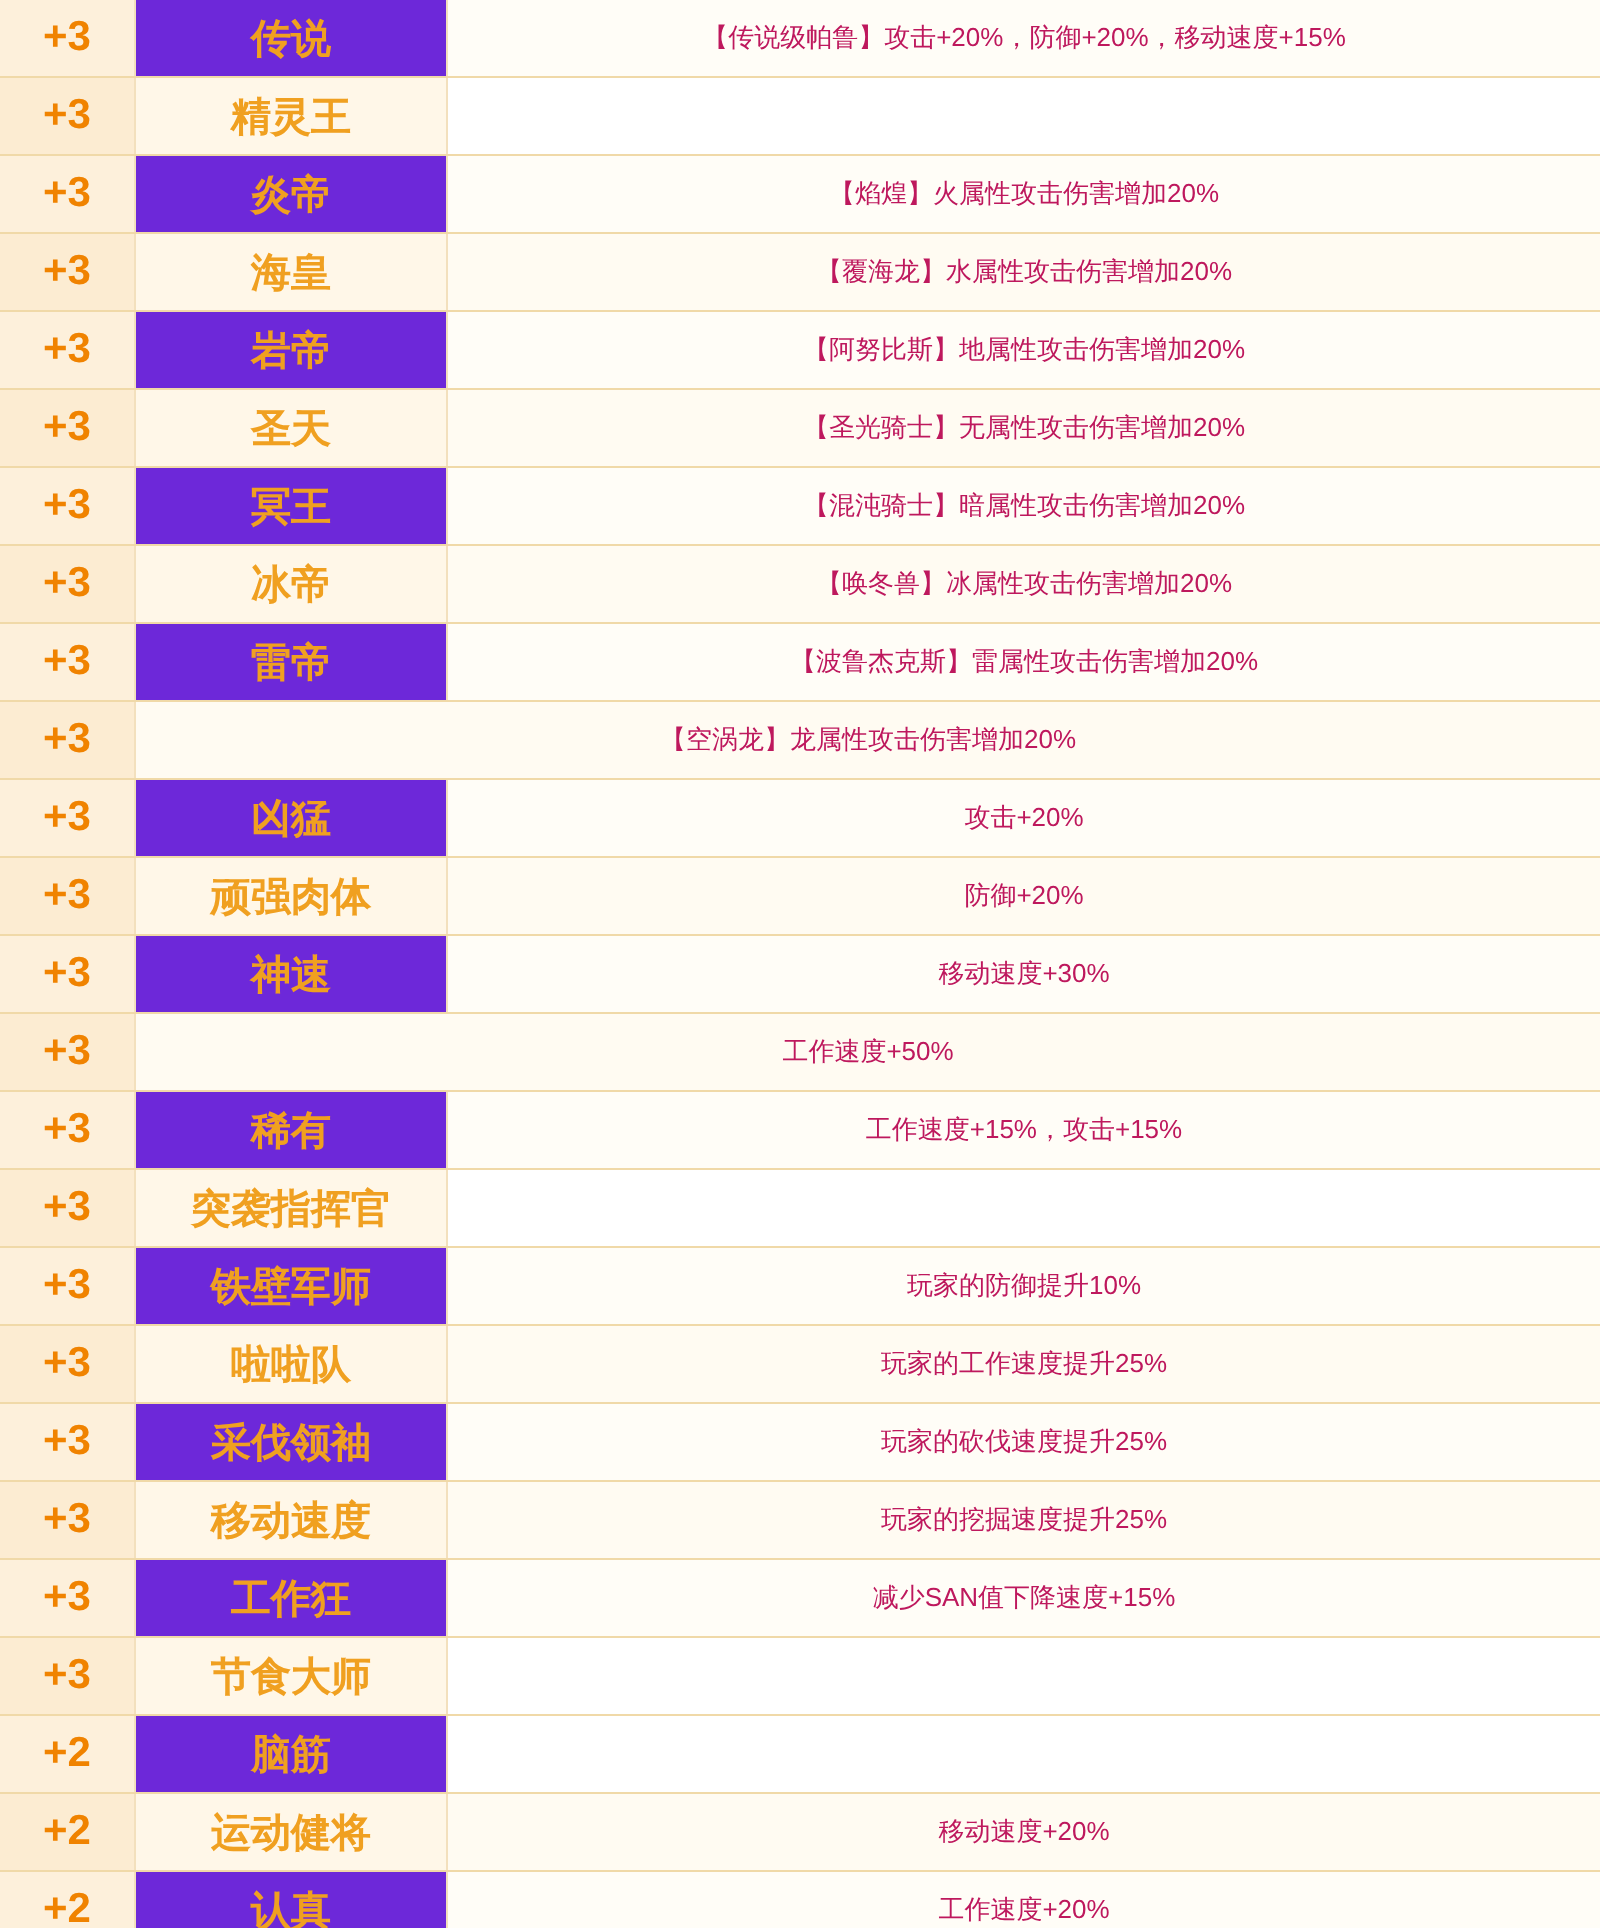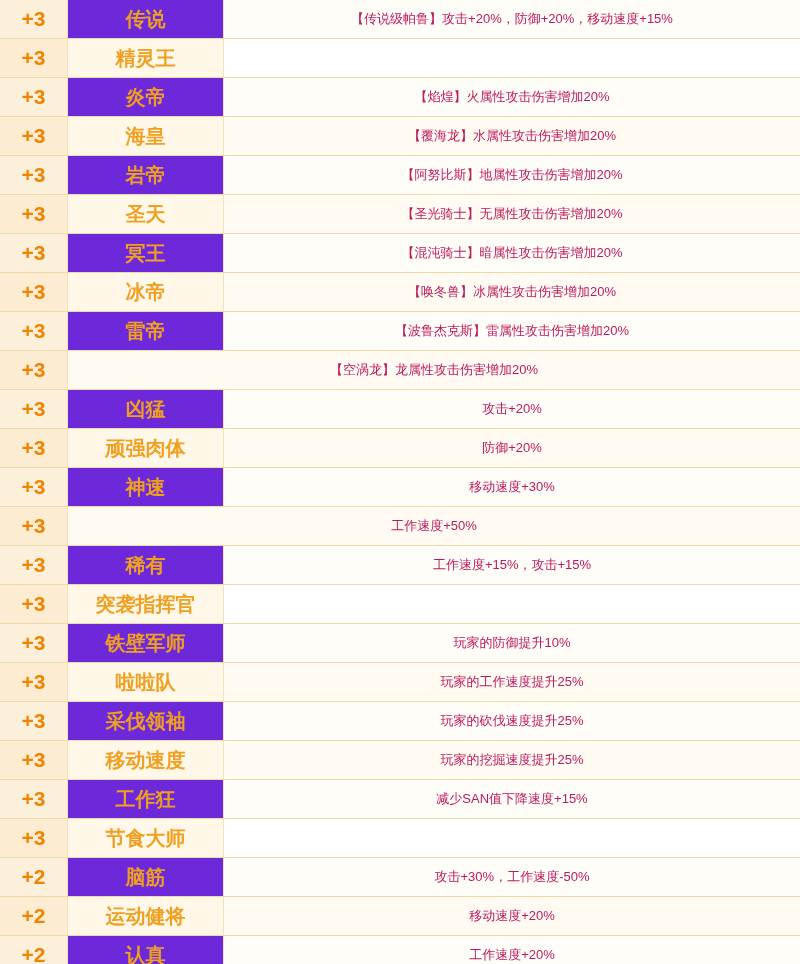--- a/index.html
+++ b/index.html
@@ -166,21 +166,20 @@
       <div class="cell cell-name">工作狂</div>
       <div class="cell cell-desc">减少SAN值下降速度+15%</div>
     </div>
     <div class="row">
       <div class="cell cell-rank">+3</div>
       <div class="cell cell-name">节食大师</div>
     </div>
     <div class="row">
       <div class="cell cell-rank">+2</div>
       <div class="cell cell-name">脑筋</div>
-      <div class="cell cell-desc">攻击+30%，工作速度-50%</div>
     </div>
     <div class="row">
       <div class="cell cell-rank">+2</div>
       <div class="cell cell-name">运动健将</div>
       <div class="cell cell-desc">移动速度+20%</div>
     </div>
     <div class="row">
       <div class="cell cell-rank">+2</div>
       <div class="cell cell-name">认真</div>
       <div class="cell cell-desc">工作速度+20%</div>

